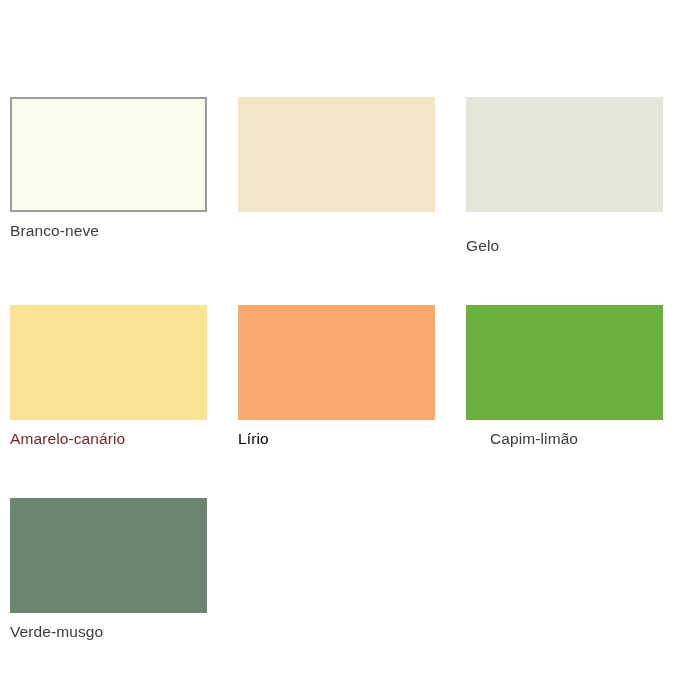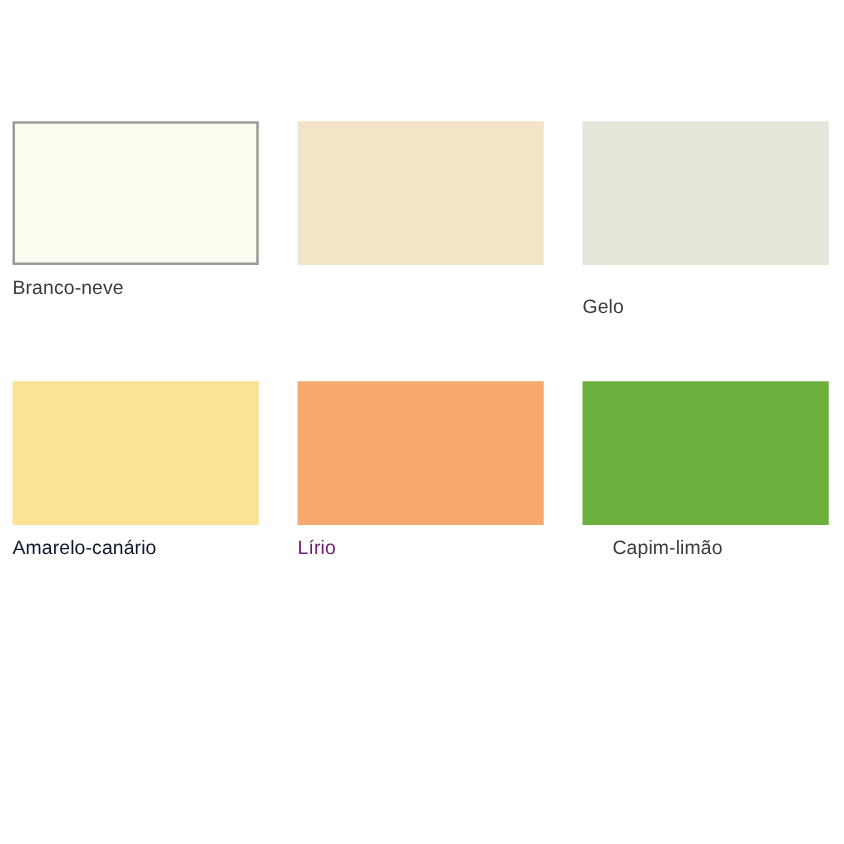--- a/index.html
+++ b/index.html
@@ -76,29 +76,33 @@
     </div>
 
     <div class="swatch-cell">
       <span class="swatch-chip" style="background-color: rgb(230, 229, 218);"></span>
       <span class="swatch-label" style="color: rgb(59, 59, 59); margin-top: 24px;">Gelo</span>
     </div>
 
 
     <div class="swatch-cell">
       <span class="swatch-chip" style="background-color: rgb(251, 226, 149);"></span>
-      <span class="swatch-label" style="color: #0f172a;">Amarelo-canário</span>
+      <span class="swatch-label" style="color: #7f1d1d;">Amarelo-canário</span>
     </div>
 
     <div class="swatch-cell">
       <span class="swatch-chip" style="background-color: rgb(248, 169, 110);"></span>
-      <span class="swatch-label" style="color: #701a75;">Lírio</span>
+      <span class="swatch-label" style="color: #000000;">Lírio</span>
     </div>
 
     <div class="swatch-cell">
       <span class="swatch-chip" style="background-color: rgb(108, 176, 62);"></span>
       <span class="swatch-label" style="color: rgb(59, 59, 59); margin-left: 24px;">Capim-limão</span>
     </div>
 
+    <div class="swatch-cell">
+      <span class="swatch-chip" style="background-color: rgb(108, 133, 112);"></span>
+      <span class="swatch-label" style="color: rgb(59, 59, 59);">Verde-musgo</span>
+    </div>
 
 
   </div>
 </div>
 
 </body></html>

